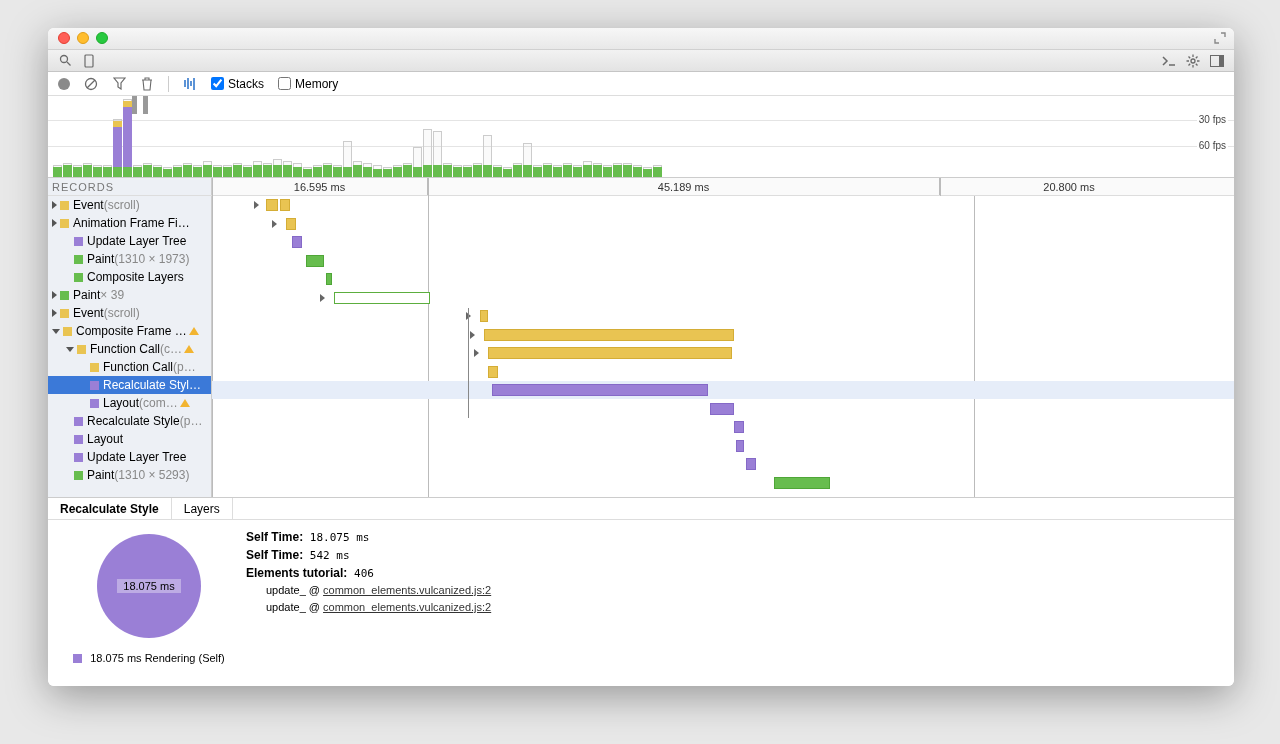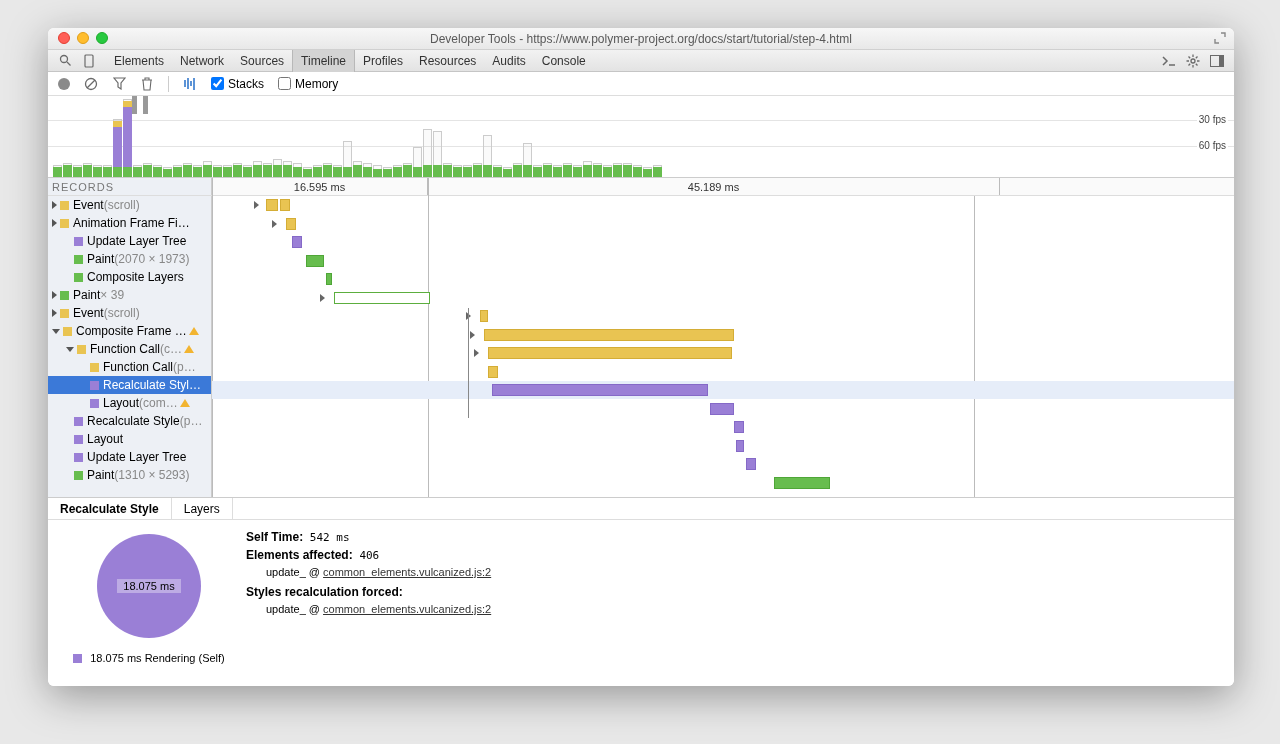--- a/index.html
+++ b/index.html
@@ -91,50 +91,39 @@
 </head>
 <body>
 
 <div class="window">
   <div class="titlebar">
     <div class="traffic">
       <div class="dot red"></div>
       <div class="dot yellow"></div>
       <div class="dot green"></div>
     </div>
-    <div class="title">Developer Tools - https://www.polymer-project.org/docs/start/tutorial/step-4.html</div>
     <svg class="dock-icon" viewBox="0 0 12 12">
         <path d="M1 7 L1 11 L5 11 M11 5 L11 1 L7 1" stroke="#888" stroke-width="1.4" fill="none"></path>
       </svg>
   </div>
 
   <div class="tabbar">
     <div class="tabbar-left">
       <span class="tool-icon">
           <svg width="13" height="13" viewBox="0 0 13 13">
             <circle cx="5" cy="5" r="3.5" stroke="#6a6a6a" stroke-width="1.3" fill="none"></circle>
             <line x1="8" y1="8" x2="11.5" y2="11.5" stroke="#6a6a6a" stroke-width="1.3"></line>
           </svg>
         </span>
       <span class="tool-icon">
           <svg width="10" height="14" viewBox="0 0 10 14">
             <rect x="1" y="1" width="8" height="12" rx="1" stroke="#6a6a6a" stroke-width="1.2" fill="none"></rect>
           </svg>
         </span>
     </div>
-    <div class="tabs" id="tabs-container">
-        <div class="tab">Elements</div>
-        <div class="tab">Network</div>
-        <div class="tab">Sources</div>
-        <div class="tab active">Timeline</div>
-        <div class="tab">Profiles</div>
-        <div class="tab">Resources</div>
-        <div class="tab">Audits</div>
-        <div class="tab">Console</div>
-      </div>
     <div class="tabbar-right">
       <span class="tool-icon">
           <svg width="14" height="12" viewBox="0 0 14 12">
             <path d="M1 2 L5 6 L1 10" stroke="#6a6a6a" stroke-width="1.5" fill="none"></path>
             <line x1="7" y1="10" x2="13" y2="10" stroke="#6a6a6a" stroke-width="1.5"></line>
           </svg>
         </span>
       <span class="tool-icon">
           <svg width="14" height="14" viewBox="0 0 14 14">
             <circle cx="7" cy="7" r="2" stroke="#6a6a6a" stroke-width="1.3" fill="none"></circle>
@@ -451,22 +440,25 @@
           <div class="ov-fill-g" style="height: 10px; position: absolute; bottom: 0px;"></div>
         </div>
       </div>
   </div>
 
   <div class="ruler">
     <div class="ruler-records">RECORDS</div>
     <div class="ruler-seg" style="width:216px;">
         <span>16.595 ms</span>
       </div>
-    <div class="ruler-seg" style="width:572px;align-items:center;">
+    <div class="ruler-seg" style="width:512px;align-items:center;">
         <span>45.189 ms</span>
+      </div>
+    <div class="ruler-seg" style="width:258px;border-right:none;">
+        <span>20.800 ms</span>
       </div>
   </div>
 
   <div class="mainflame">
     <div class="records" id="records-list">
         <div class="rec-row">
           <span class="tri right"></span>
           <span class="sq y"></span>
           <span>Event</span>
           <span class="dim"> (scroll)</span>
@@ -478,21 +470,21 @@
         </div>
         <div class="rec-row indent1">
           <span style="display:inline-block;width:8px"></span>
           <span class="sq p"></span>
           <span>Update Layer Tree</span>
         </div>
         <div class="rec-row indent1">
           <span style="display:inline-block;width:8px"></span>
           <span class="sq g"></span>
           <span>Paint</span>
-          <span class="dim"> (2070 × 1973)</span>
+          <span class="dim"> (1310 × 1973)</span>
         </div>
         <div class="rec-row indent1">
           <span style="display:inline-block;width:8px"></span>
           <span class="sq g"></span>
           <span>Composite Layers</span>
         </div>
         <div class="rec-row">
           <span class="tri right"></span>
           <span class="sq g"></span>
           <span>Paint</span>
@@ -630,21 +622,21 @@
       <div class="pie-col">
         <div class="pie">
           <span class="pie-label">18.075 ms</span>
         </div>
         <div class="legend">
           <span class="sq p"></span>
             <span>18.075 ms Rendering (Self)</span>
         </div>
       </div>
       <div class="info-col">
+        <div class="info-row"><span class="info-k">Self Time:</span>&nbsp;&nbsp;<span class="mono">18.075 ms</span></div>
         <div class="info-row"><span class="info-k">Self Time:</span>&nbsp;&nbsp;<span class="mono">542 ms</span></div>
-        <div class="info-row"><span class="info-k">Elements affected:</span>&nbsp;&nbsp;<span class="mono">406</span></div>
+        <div class="info-row"><span class="info-k">Elements tutorial:</span>&nbsp;&nbsp;<span class="mono">406</span></div>
         <div class="info-row info-sub mono"><span>update_ @ </span><span class="link">common_elements.vulcanized.js:2</span></div>
-        <div class="info-row" style="margin-top:6px;"><span class="info-k">Styles recalculation forced:</span></div>
         <div class="info-row info-sub mono"><span>update_ @ </span><span class="link">common_elements.vulcanized.js:2</span></div>
       </div>
     </div>
   </div>
 </div>
 
 </body></html>

